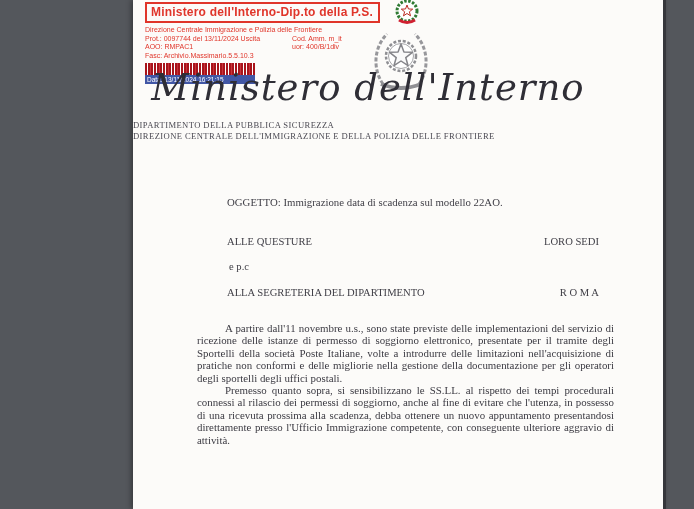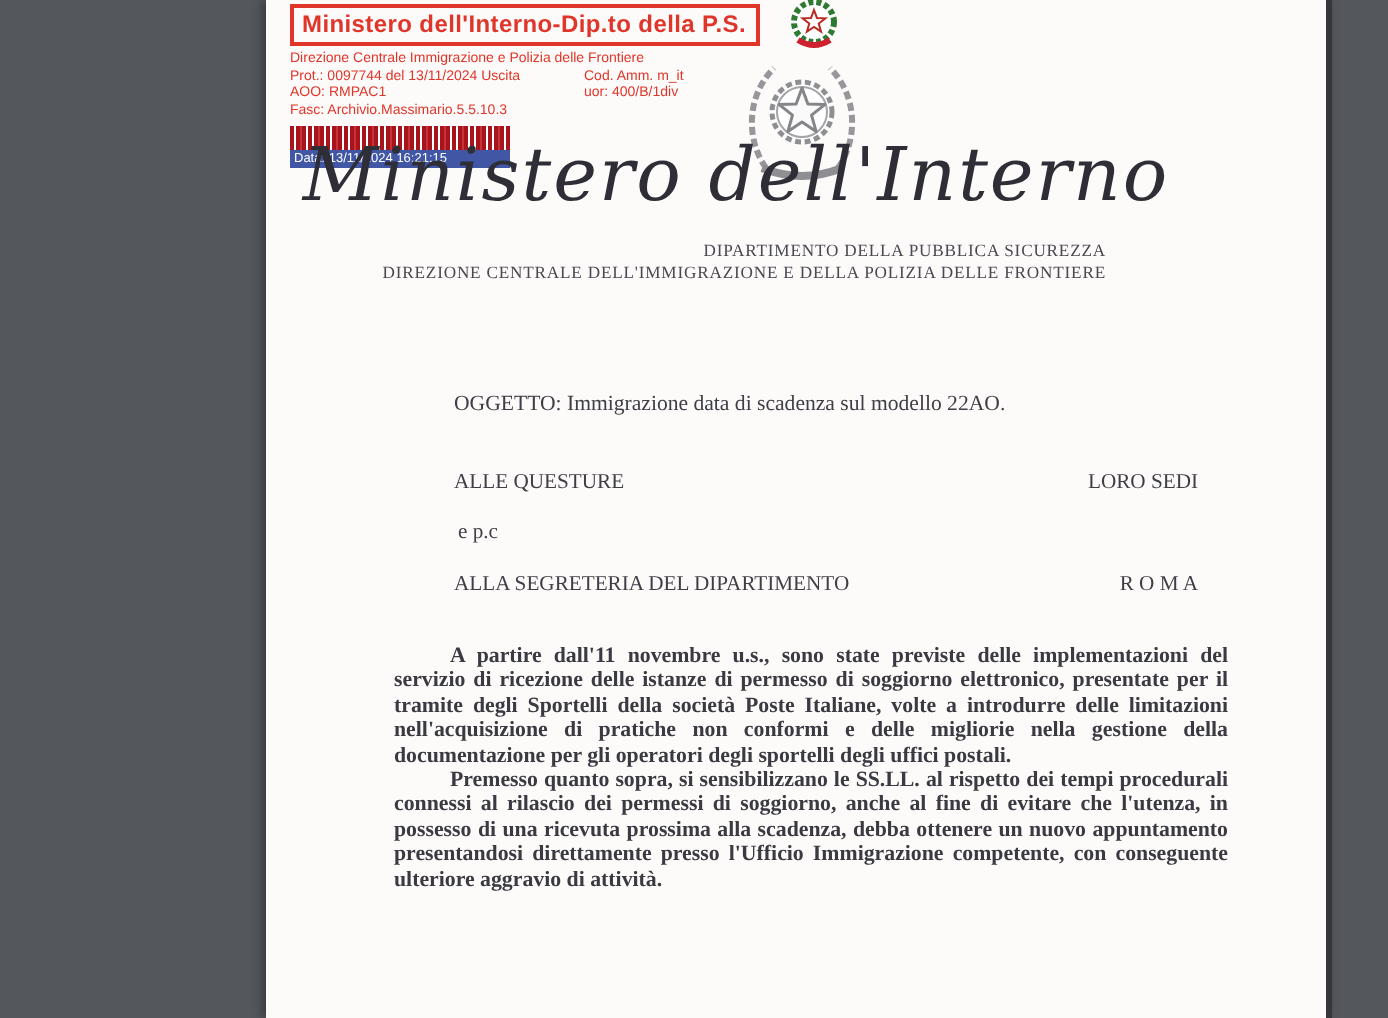--- a/index.html
+++ b/index.html
@@ -39,21 +39,21 @@
   }
   
   .mini-emblem{position:absolute;left:260px;top:-2px;}
   .big-emblem{position:absolute;left:236px;top:22px;}
   
   .script-title{
     position:absolute;left:0;top:66px;width:470px;text-align:center;
     font-family:"DejaVu Serif", serif;font-style:italic;
     font-size:37px;letter-spacing:1px;color:#2f2e36;white-space:nowrap;
   }
-  .dept{position:absolute;width:420px;text-align:right;color:#4a4952;
+  .dept{position:absolute;width:420px;text-align:left;color:#4a4952;
         font-size:8.6px;letter-spacing:.4px;white-space:nowrap;}
   .dept1{top:120px;}
   .dept2{top:131px;}
   
   .ref-row{position:absolute;left:64px;top:158px;width:418px;
            display:flex;justify-content:space-between;
            font-size:10.6px;color:#3f3e46;}
   .ref-right .it{font-style:italic;}
   
   .subject{position:absolute;left:94px;top:196px;font-size:10.8px;color:#3f3e46;}
@@ -61,21 +61,21 @@
   .addr-row{position:absolute;left:94px;width:372px;display:flex;
             justify-content:space-between;font-size:10.6px;color:#3f3e46;}
   .addr1{top:236px;}
   .addr2{top:261px;left:96px;}
   .addr3{top:287px;}
   
   .body-text{
     position:absolute;left:64px;top:322px;width:417px;
     font-size:10.9px;line-height:12.4px;color:#3b3a42;text-align:justify;
   }
-  .body-text p{margin:0;text-indent:28px;font-weight:bold;}
+  .body-text p{margin:0;text-indent:28px;}
 </style>
 </head>
 <body>
 
 <div class="stage">
   <div class="page">
 
     <div class="stamp">
       <div class="stamp-title">Ministero dell'Interno-Dip.to della P.S.</div>
       <div class="stamp-line first">Direzione Centrale Immigrazione e Polizia delle Frontiere</div>

